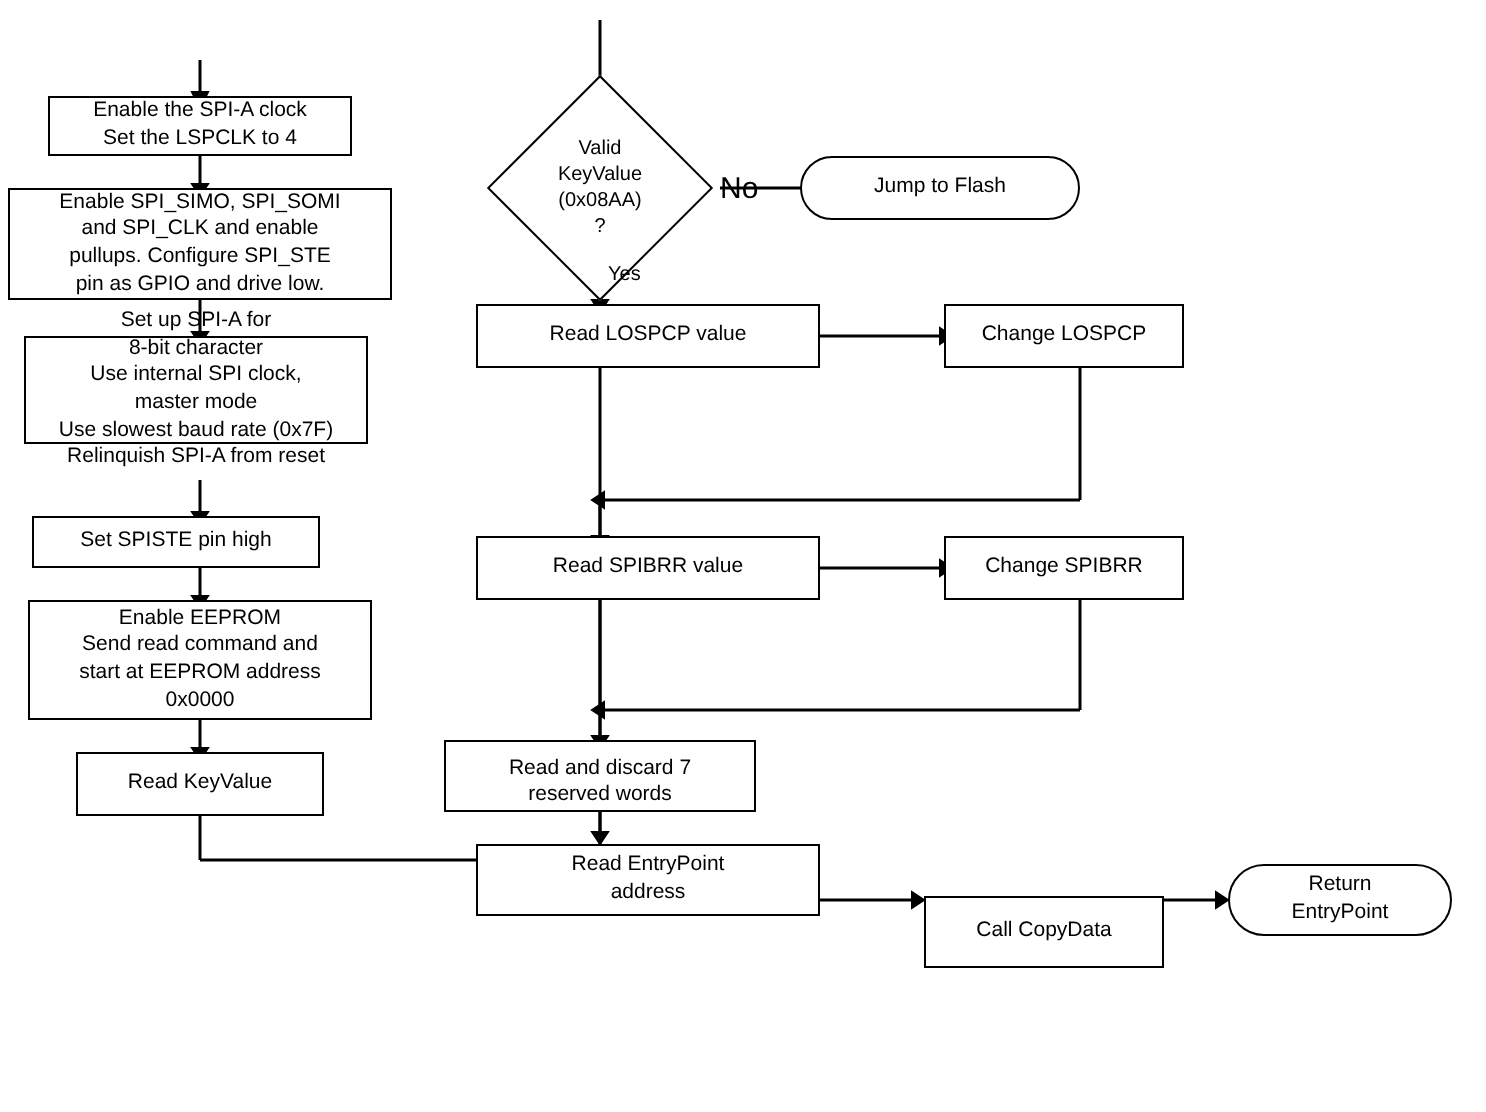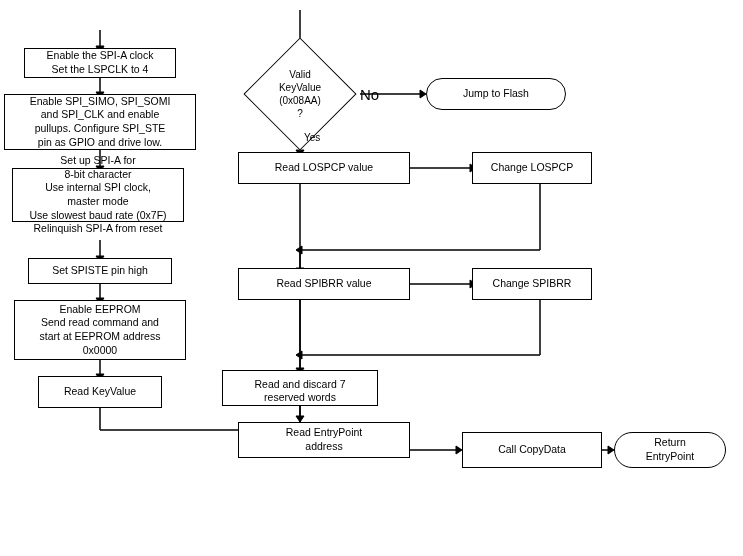--- a/index.html
+++ b/index.html
@@ -163,21 +163,21 @@
 
   <div class="box" style="left:12px; top:168px; width:172px; height:54px;">
     <span style="white-space:pre-line;">Set up SPI-A for
 8-bit character
 Use internal SPI clock,
 master mode
 Use slowest baud rate (0x7F)
 Relinquish SPI-A from reset</span>
   </div>
 
-  <div class="box" style="left:28px; top:258px; width:144px; height:26px;">
+  <div class="box" style="left:16px; top:258px; width:144px; height:26px;">
     <span>Set SPISTE pin high</span>
   </div>
 
   <div class="box" style="left:14px; top:300px; width:172px; height:60px;">
     <span style="white-space:pre-line;">Enable EEPROM
 Send read command and
 start at EEPROM address
 0x0000</span>
   </div>
 
@@ -194,21 +194,21 @@
   </div>
 
   <div style="position:absolute; left:360px; top:86px; font-size:15px;">
     <span>No</span>
   </div>
 
   <div style="position:absolute; left:304px; top:132px; font-size:10px;">
     <span>Yes</span>
   </div>
 
-  <div class="box rounded" style="left:426px; top:78px; width:140px; height:32px;">
+  <div class="box rounded" style="left:400px; top:78px; width:140px; height:32px;">
     <span>Jump to Flash</span>
   </div>
 
   <div class="box" style="left:238px; top:152px; width:172px; height:32px;">
     <span>Read LOSPCP value</span>
   </div>
 
   <div class="box" style="left:472px; top:152px; width:120px; height:32px;">
     <span>Change LOSPCP</span>
   </div>
@@ -224,21 +224,21 @@
   <div class="box" style="left:222px; top:370px; width:156px; height:36px;align-items:flex-end;">
     <span style="white-space:pre-line;">Read and discard 7
 reserved words</span>
   </div>
 
   <div class="box" style="left:238px; top:422px; width:172px; height:36px;">
     <span style="white-space:pre-line;">Read EntryPoint
 address</span>
   </div>
 
-  <div class="box" style="left:462px; top:432px; width:140px; height:36px;">
+  <div class="box" style="left:462px; top:448px; width:120px; height:36px;">
     <span>Call CopyData</span>
   </div>
 
   <div class="box rounded" style="left:614px; top:432px; width:112px; height:36px;">
     <span style="white-space:pre-line;">Return
 EntryPoint</span>
   </div>
 
 </div>
 

